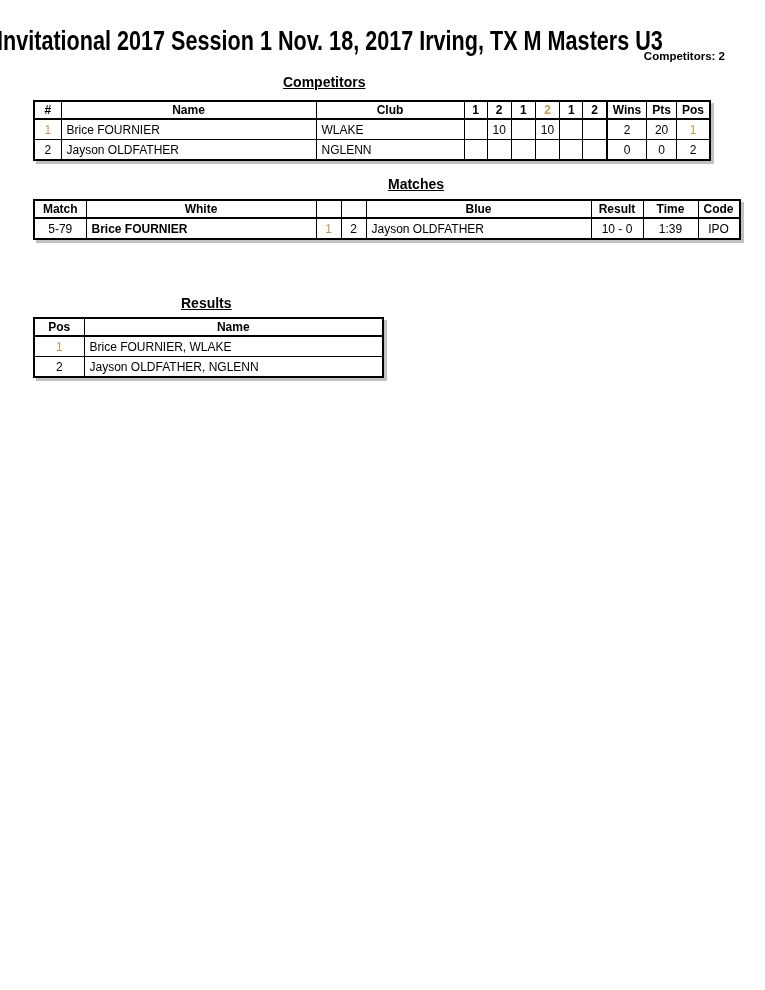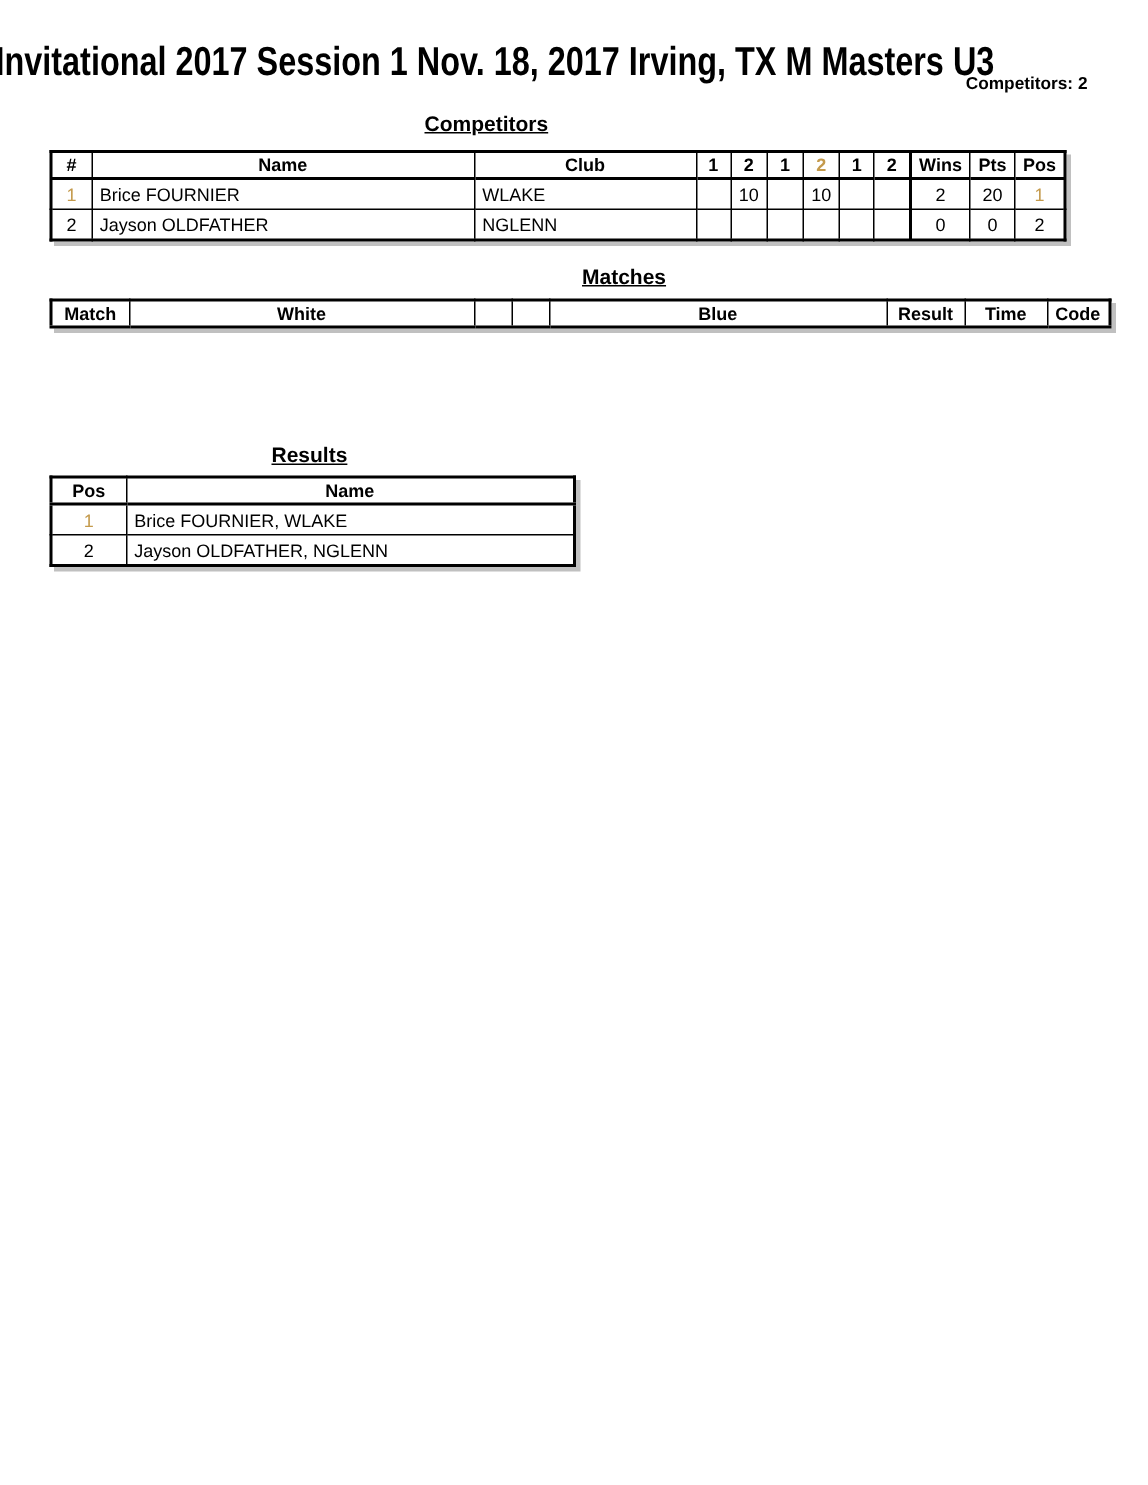--- a/index.html
+++ b/index.html
@@ -129,20 +129,30 @@
       <tr>
     <th>Match</th>
     <th>White</th>
     <th></th>
     <th></th>
     <th>Blue</th>
     <th>Result</th>
     <th>Time</th>
     <th>Code</th>
   </tr>
+  <tr>
+    <td class="c">5-79</td>
+    <td class="l bold">Brice FOURNIER</td>
+    <td class="c gold">1</td>
+    <td class="c">2</td>
+    <td class="l">Jayson OLDFATHER</td>
+    <td class="c">10 - 0</td>
+    <td class="c">1:39</td>
+    <td class="c">IPO</td>
+  </tr>
 </tbody>
   </table>
 
 <div id="results-title" class="section-title">Results</div>
 
 <table id="results-table" class="tbl">
   <colgroup>
     <col style="width:50px">
       <col style="width:299px">
   </colgroup>

